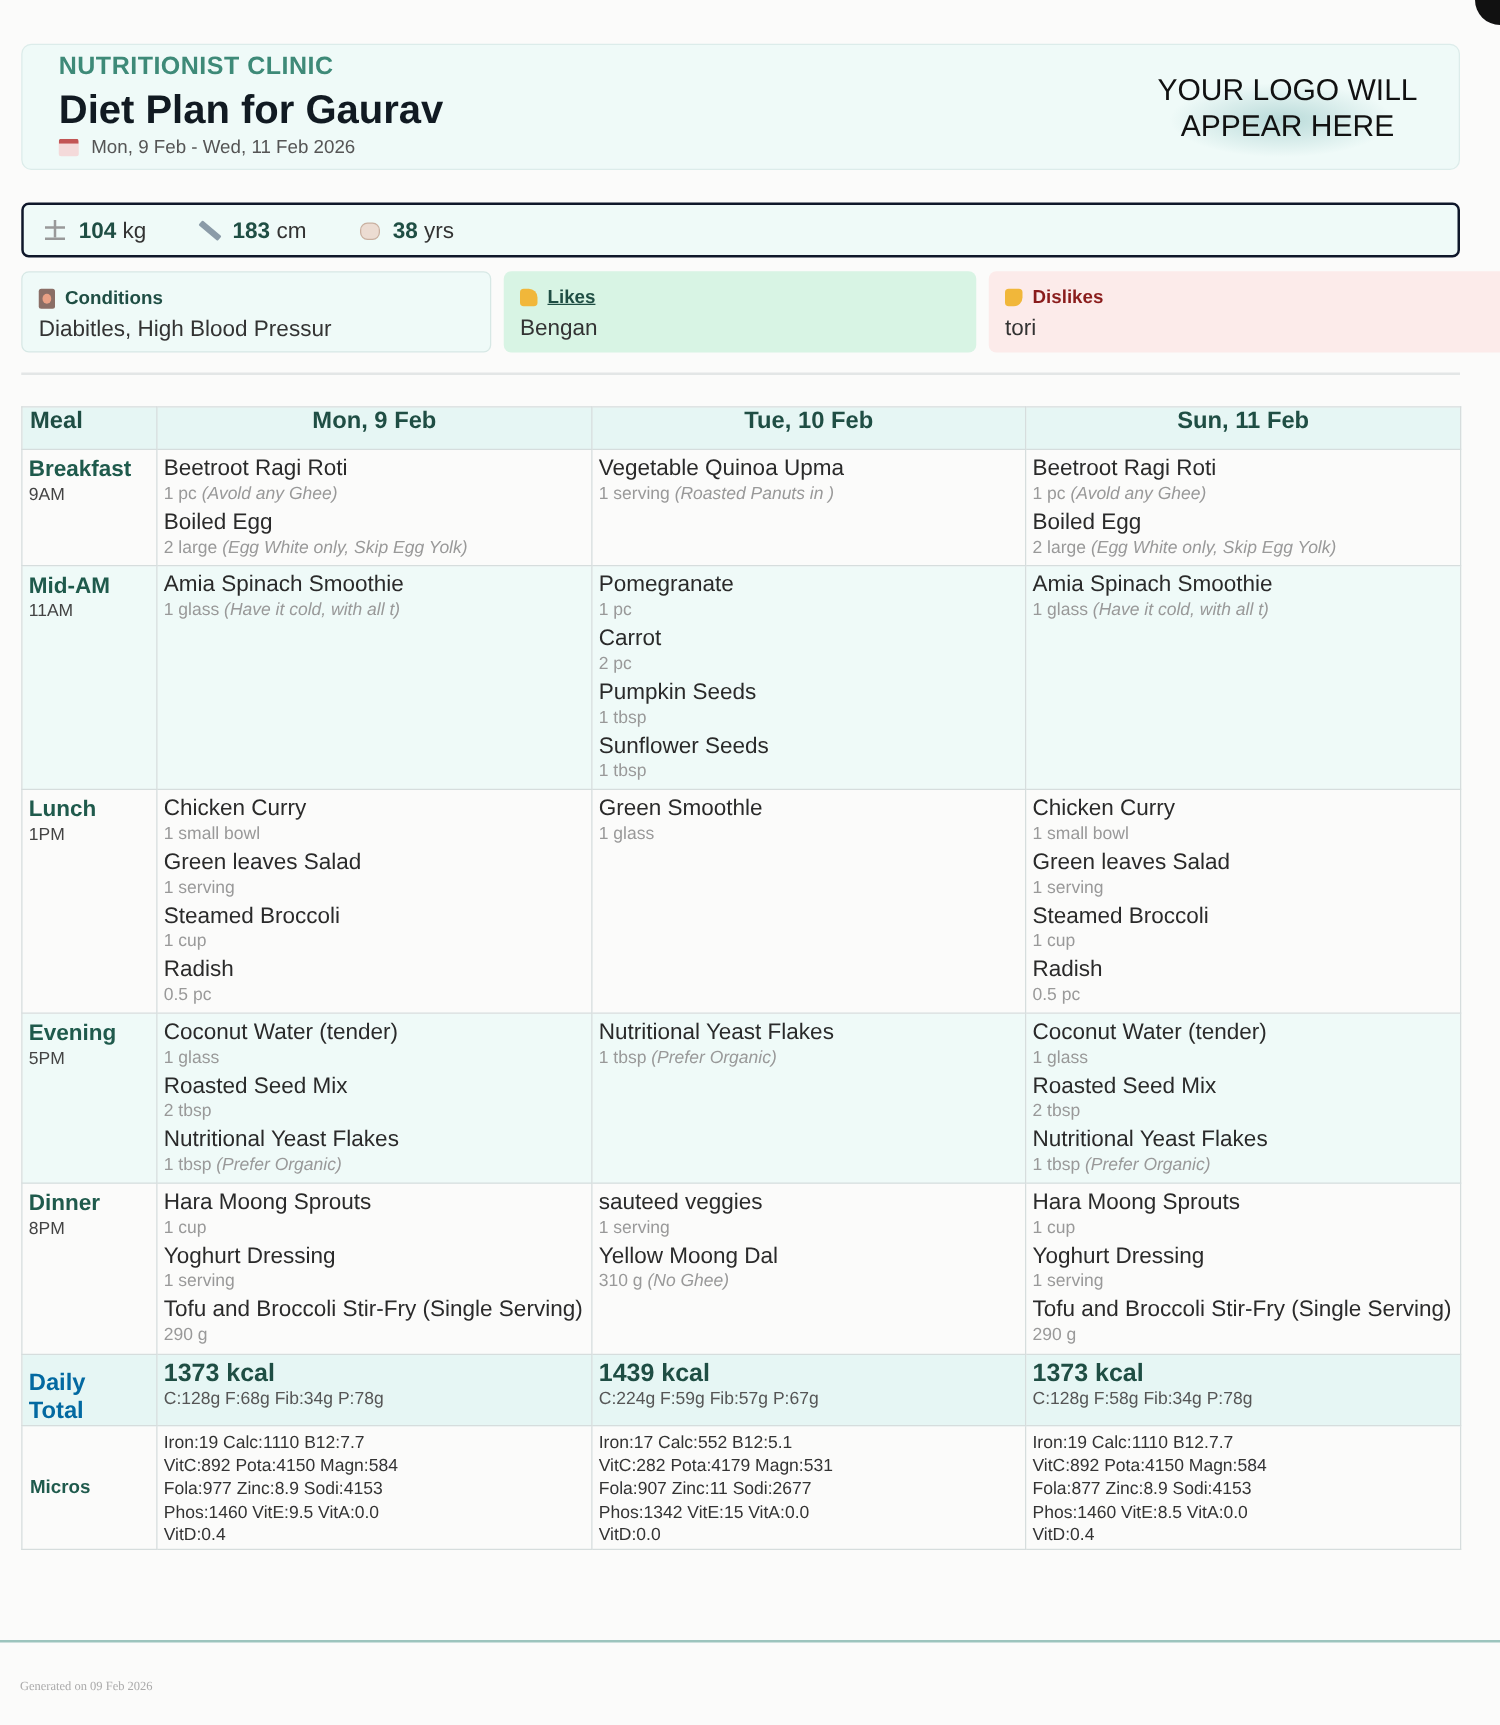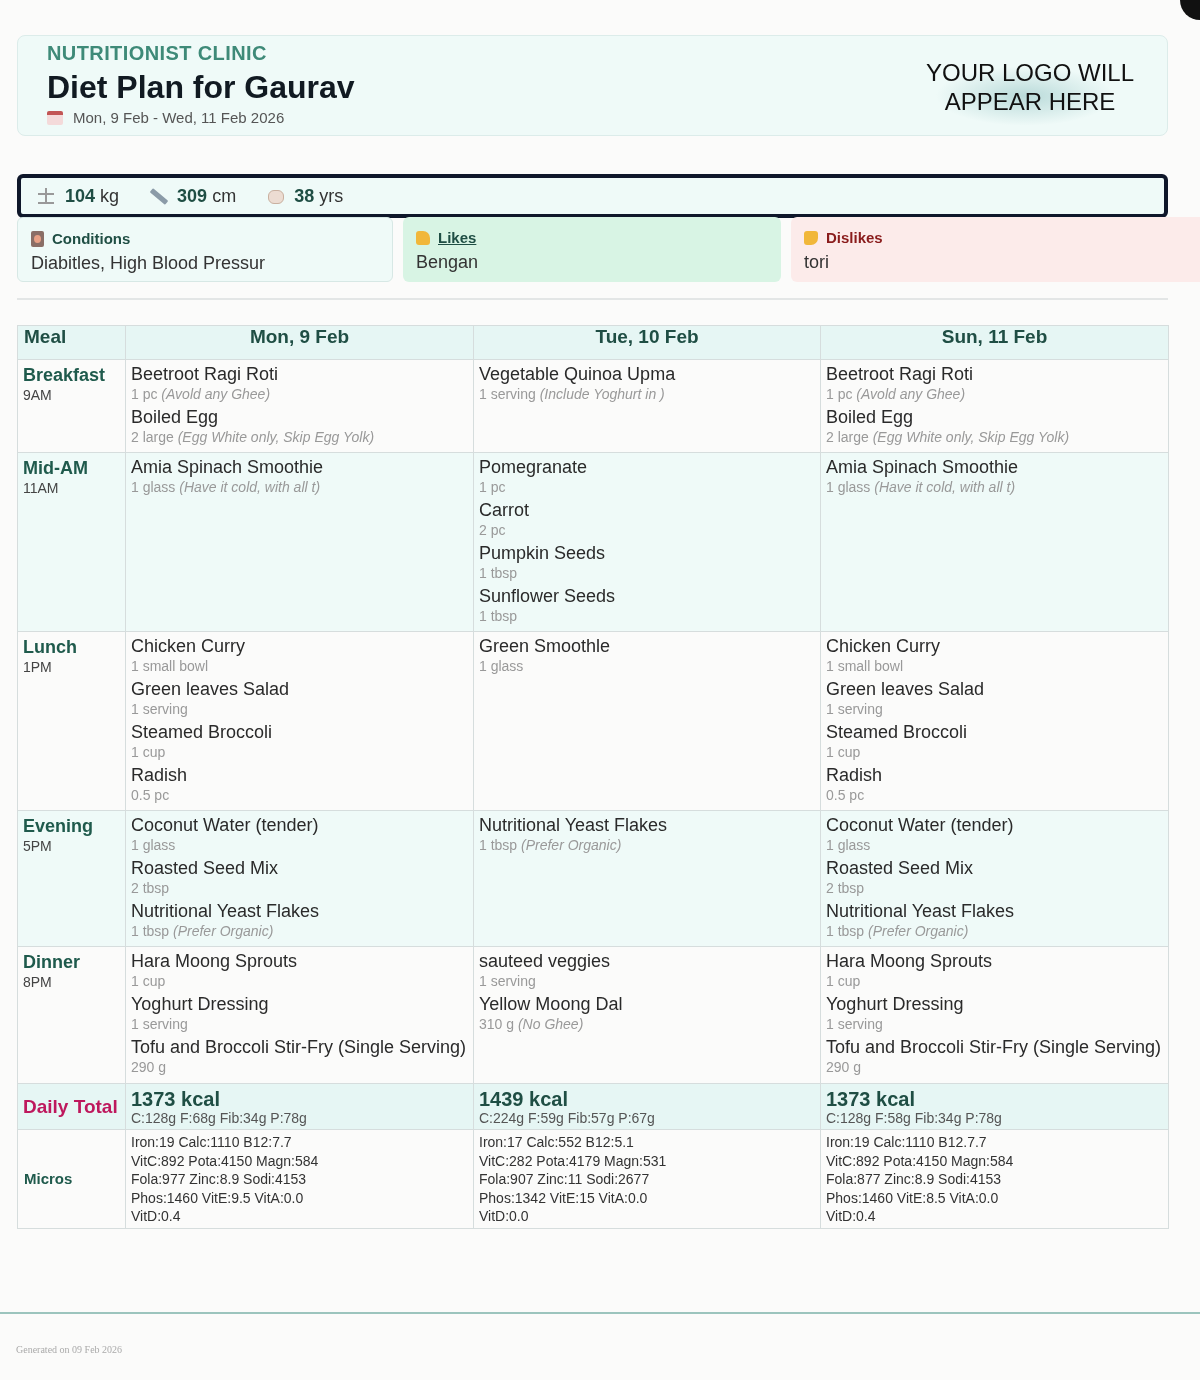--- a/index.html
+++ b/index.html
@@ -12,21 +12,21 @@
   .clinic { position: absolute; left: 29px; top: 6px; font-size: 20px; font-weight: bold; color: #3e8a78; letter-spacing: 0.4px; }
   .title { position: absolute; left: 29px; top: 33px; font-size: 32px; font-weight: bold; color: #111a22; }
   .daterange { position: absolute; left: 29px; top: 73px; font-size: 15px; color: #555; display: flex; align-items: center; gap: 10px; }
   .cal-icon { width: 16px; height: 14px; border-radius: 2px; background: #f4dada; border-top: 4px solid #c25555; display: inline-block; }
   .logo { position: absolute; right: 22px; top: 22px; width: 230px; text-align: center; font-size: 24px; color: #111; line-height: 29px; }
   .logo-blur { position: absolute; left: 20px; top: 8px; width: 180px; height: 60px; border-radius: 30px;
     background: radial-gradient(ellipse at center, rgba(120,180,180,0.45), rgba(120,180,180,0) 70%); }
   .logo span { position: relative; }
 
   .stats-card { position: absolute; left: 17px; top: 162px; width: 1151px; height: 44px;
-    background: #effaf8; border: 4px solid #0f172a; border-radius: 6px; display: flex; align-items: center; padding-left: 16px; gap: 30px; margin-top: 12px; }
+    background: #effaf8; border: 2px solid #0f172a; border-radius: 6px; display: flex; align-items: center; padding-left: 16px; gap: 41px; }
   .stat { display: flex; align-items: center; gap: 10px; font-size: 18px; color: #333; }
   .stat b { color: #1f4e44; }
   .ico { display: inline-block; width: 18px; height: 18px; position: relative; }
   .scale-icon::before { content: ""; position: absolute; left: 8px; top: 1px; width: 2px; height: 14px; background: #999; }
   .scale-icon::after { content: ""; position: absolute; left: 1px; top: 6px; width: 16px; height: 2px; background: #999; box-shadow: 0 9px 0 #999; }
   .ruler-icon::before { content: ""; position: absolute; left: 0; top: 7px; width: 20px; height: 5px; background: #8b9ba8; transform: rotate(40deg); border-radius: 1px; }
   .cake-icon::before { content: ""; position: absolute; left: 2px; top: 3px; width: 14px; height: 12px; border-radius: 6px; background: #ecdcd2; border: 1px solid #c9b0a0; }
 
   .info-card { position: absolute; top: 217px; height: 65px; border-radius: 6px; padding: 12px 13px; }
   .info-card .lbl { font-size: 15px; font-weight: bold; display: flex; align-items: center; gap: 8px; margin-bottom: 6px; }
@@ -51,21 +51,21 @@
   .meal-cell { padding: 5px 5px; }
   .meal-name { font-size: 18px; font-weight: bold; color: #1f5a4c; }
   .meal-time { font-size: 14px; color: #444; margin-top: 1px; }
   td.food { padding: 4px 5px 2px 5px; }
   .item { margin-bottom: 4px; }
   .item .nm { font-size: 18px; color: #2a2a2a; line-height: 21px; }
   .item .qt { font-size: 14px; color: #999; line-height: 18px; }
   .item .qt i { color: #999; }
   tr.alt td { background: #effaf8; }
   tr.total td { background: #e6f6f4; }
-  .total-lbl { font-size: 19px; font-weight: bold; color: #be185d; padding: 12px 5px 0 5px; }
+  .total-lbl { font-size: 19px; font-weight: bold; color: #0369a1; padding: 12px 16px 0 5px; }
   .kcal { font-size: 20px; font-weight: bold; color: #1f4e44; line-height: 22px; }
   .macros { font-size: 14px; color: #555; line-height: 17px; }
   .micros-lbl { font-size: 15px; font-weight: bold; color: #1f5a4c; vertical-align: middle !important; padding-left: 6px; }
   .micros { font-size: 14px; color: #333; line-height: 18.5px; padding: 3px 5px 2px 5px; }
 
   .generated { position: absolute; left: 16px; top: 1344px; font-size: 10px; color: #aaa; font-family: Liberation Serif, serif; }
   .bottom-rule { position: absolute; left: 0; top: 1312px; width: 1200px; height: 2px; background: #9cc4bd; }
 </style>
 </head>
 <body>
@@ -86,21 +86,21 @@
   </div>
 </div>
 
 <div class="stats-card">
   <div class="stat">
     <span class="ico scale-icon"></span>
     <span><b>104</b> <span>kg</span></span>
   </div>
   <div class="stat">
     <span class="ico ruler-icon"></span>
-    <span><b>309</b> <span>cm</span></span>
+    <span><b>183</b> <span>cm</span></span>
   </div>
   <div class="stat">
     <span class="ico cake-icon"></span>
     <span><b>38</b> <span>yrs</span></span>
   </div>
 </div>
 
 <div class="info-card cond">
   <div class="lbl">
       <span class="clip-icon"></span>
@@ -152,21 +152,21 @@
             <div class="qt"><span>1 pc</span> <i>(Avold any Ghee)</i></div>
           </div>
           <div class="item">
             <div class="nm">Boiled Egg</div>
             <div class="qt"><span>2 large</span> <i>(Egg White only, Skip Egg Yolk)</i></div>
           </div>
         </td>
         <td class="food">
           <div class="item">
             <div class="nm">Vegetable Quinoa Upma</div>
-            <div class="qt"><span>1 serving</span> <i>(Include Yoghurt in )</i></div>
+            <div class="qt"><span>1 serving</span> <i>(Roasted Panuts in )</i></div>
           </div>
         </td>
         <td class="food">
           <div class="item">
             <div class="nm">Beetroot Ragi Roti</div>
             <div class="qt"><span>1 pc</span> <i>(Avold any Ghee)</i></div>
           </div>
           <div class="item">
             <div class="nm">Boiled Egg</div>
             <div class="qt"><span>2 large</span> <i>(Egg White only, Skip Egg Yolk)</i></div>

